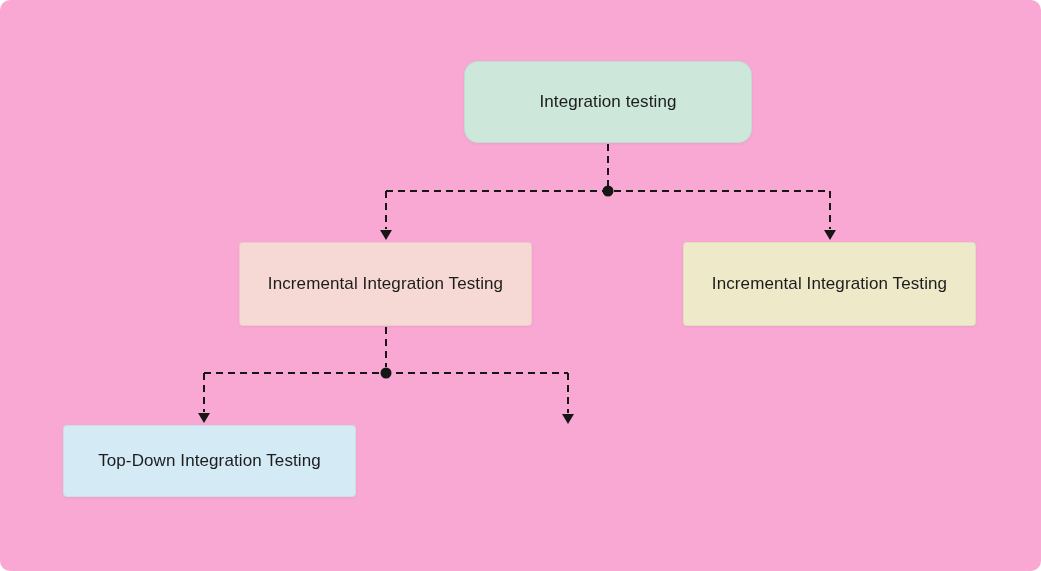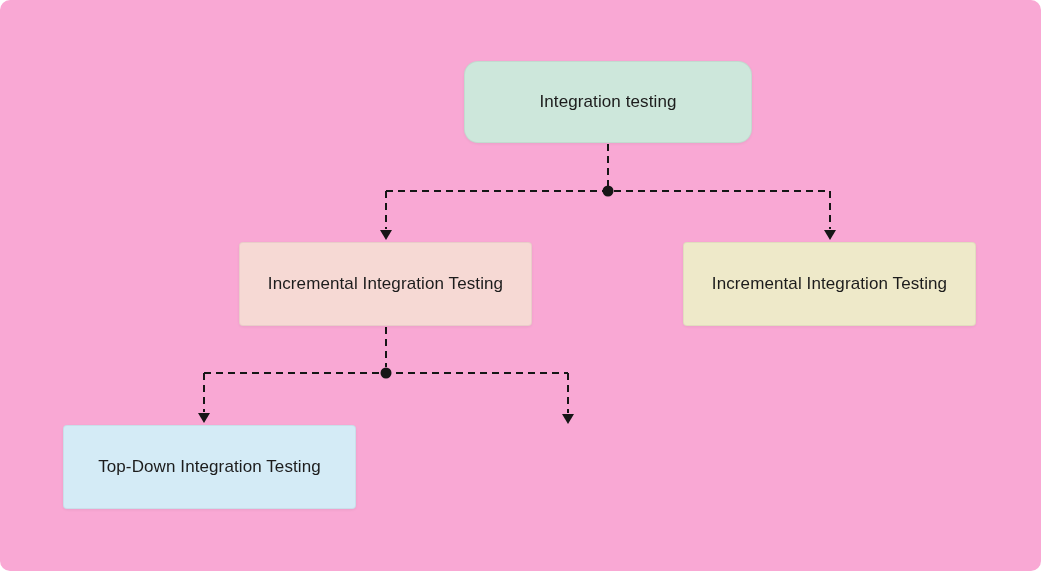--- a/index.html
+++ b/index.html
@@ -41,21 +41,21 @@
     font-size: 17px;
     font-weight: 500;
     line-height: 26px;
     letter-spacing: 0.1px;
     padding: 0 24px;
     box-sizing: border-box;
   }
   .node-root        { left: 464px; top: 61px;  width: 288px; height: 82px; border-radius: 14px; }
   .node-inc-left    { left: 239px; top: 242px; width: 293px; height: 84px; }
   .node-inc-right   { left: 683px; top: 242px; width: 293px; height: 84px; }
-  .node-top-down    { left: 63px;  top: 425px; width: 293px; height: 84px; }
+  .node-top-down    { left: 63px;  top: 425px; width: 293px; height: 72px; }
   .node-bottom-up   { left: 416px; top: 425px; width: 293px; height: 84px; }
 </style>
 </head>
 <body>
 
 <div class="canvas" style="background-color: #f9a8d4; color: rgb(28, 28, 28);">
 
   <svg class="connectors" viewBox="0 0 1041 571" xmlns="http://www.w3.org/2000/svg">
 
     <g class="lines" style="stroke: rgb(22, 22, 22);">

